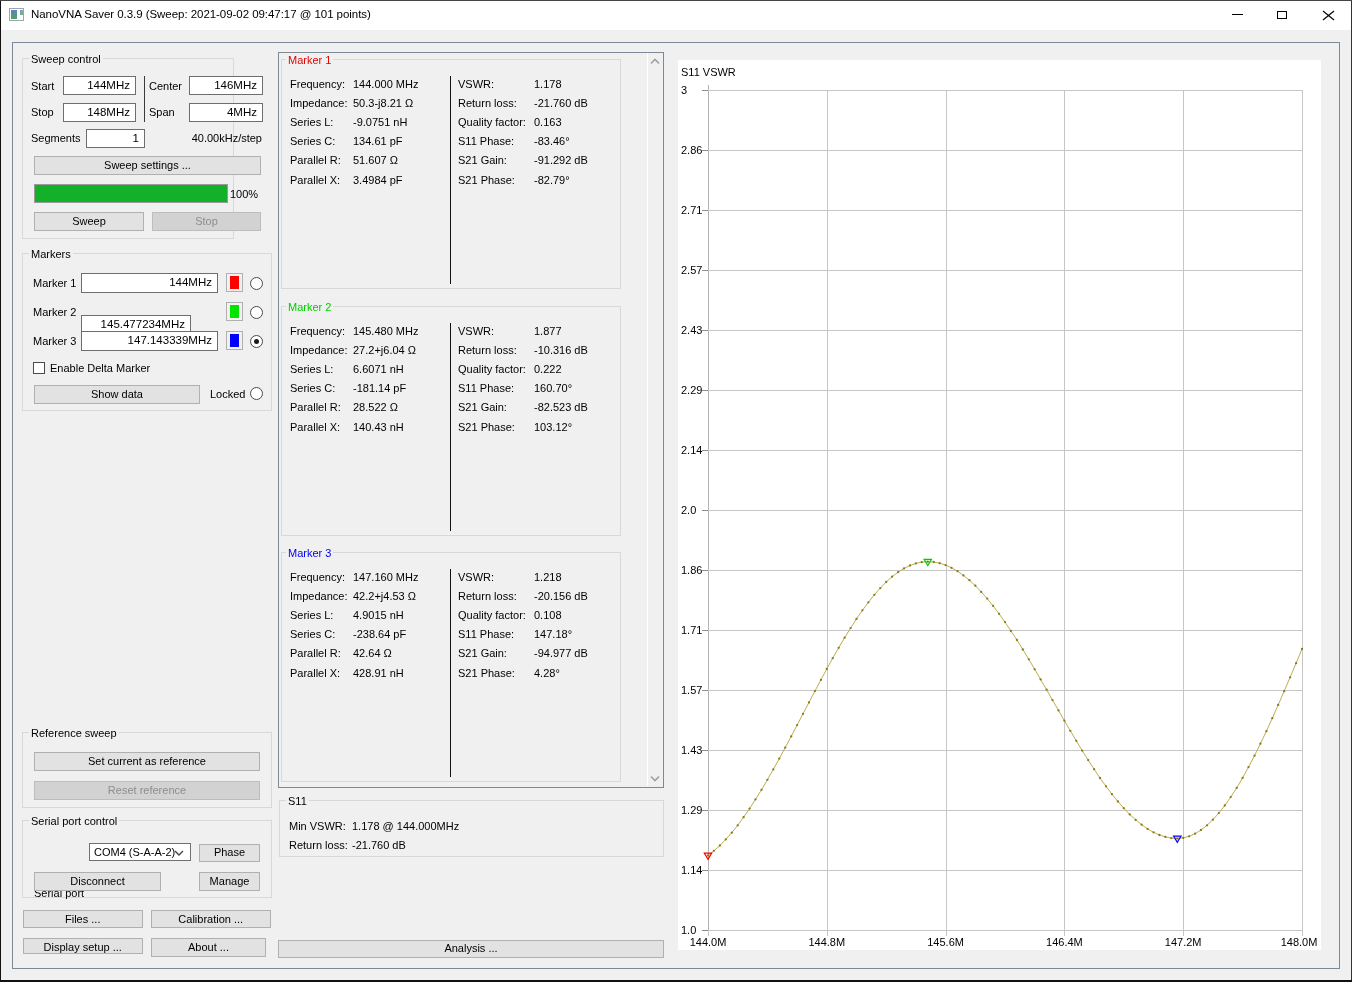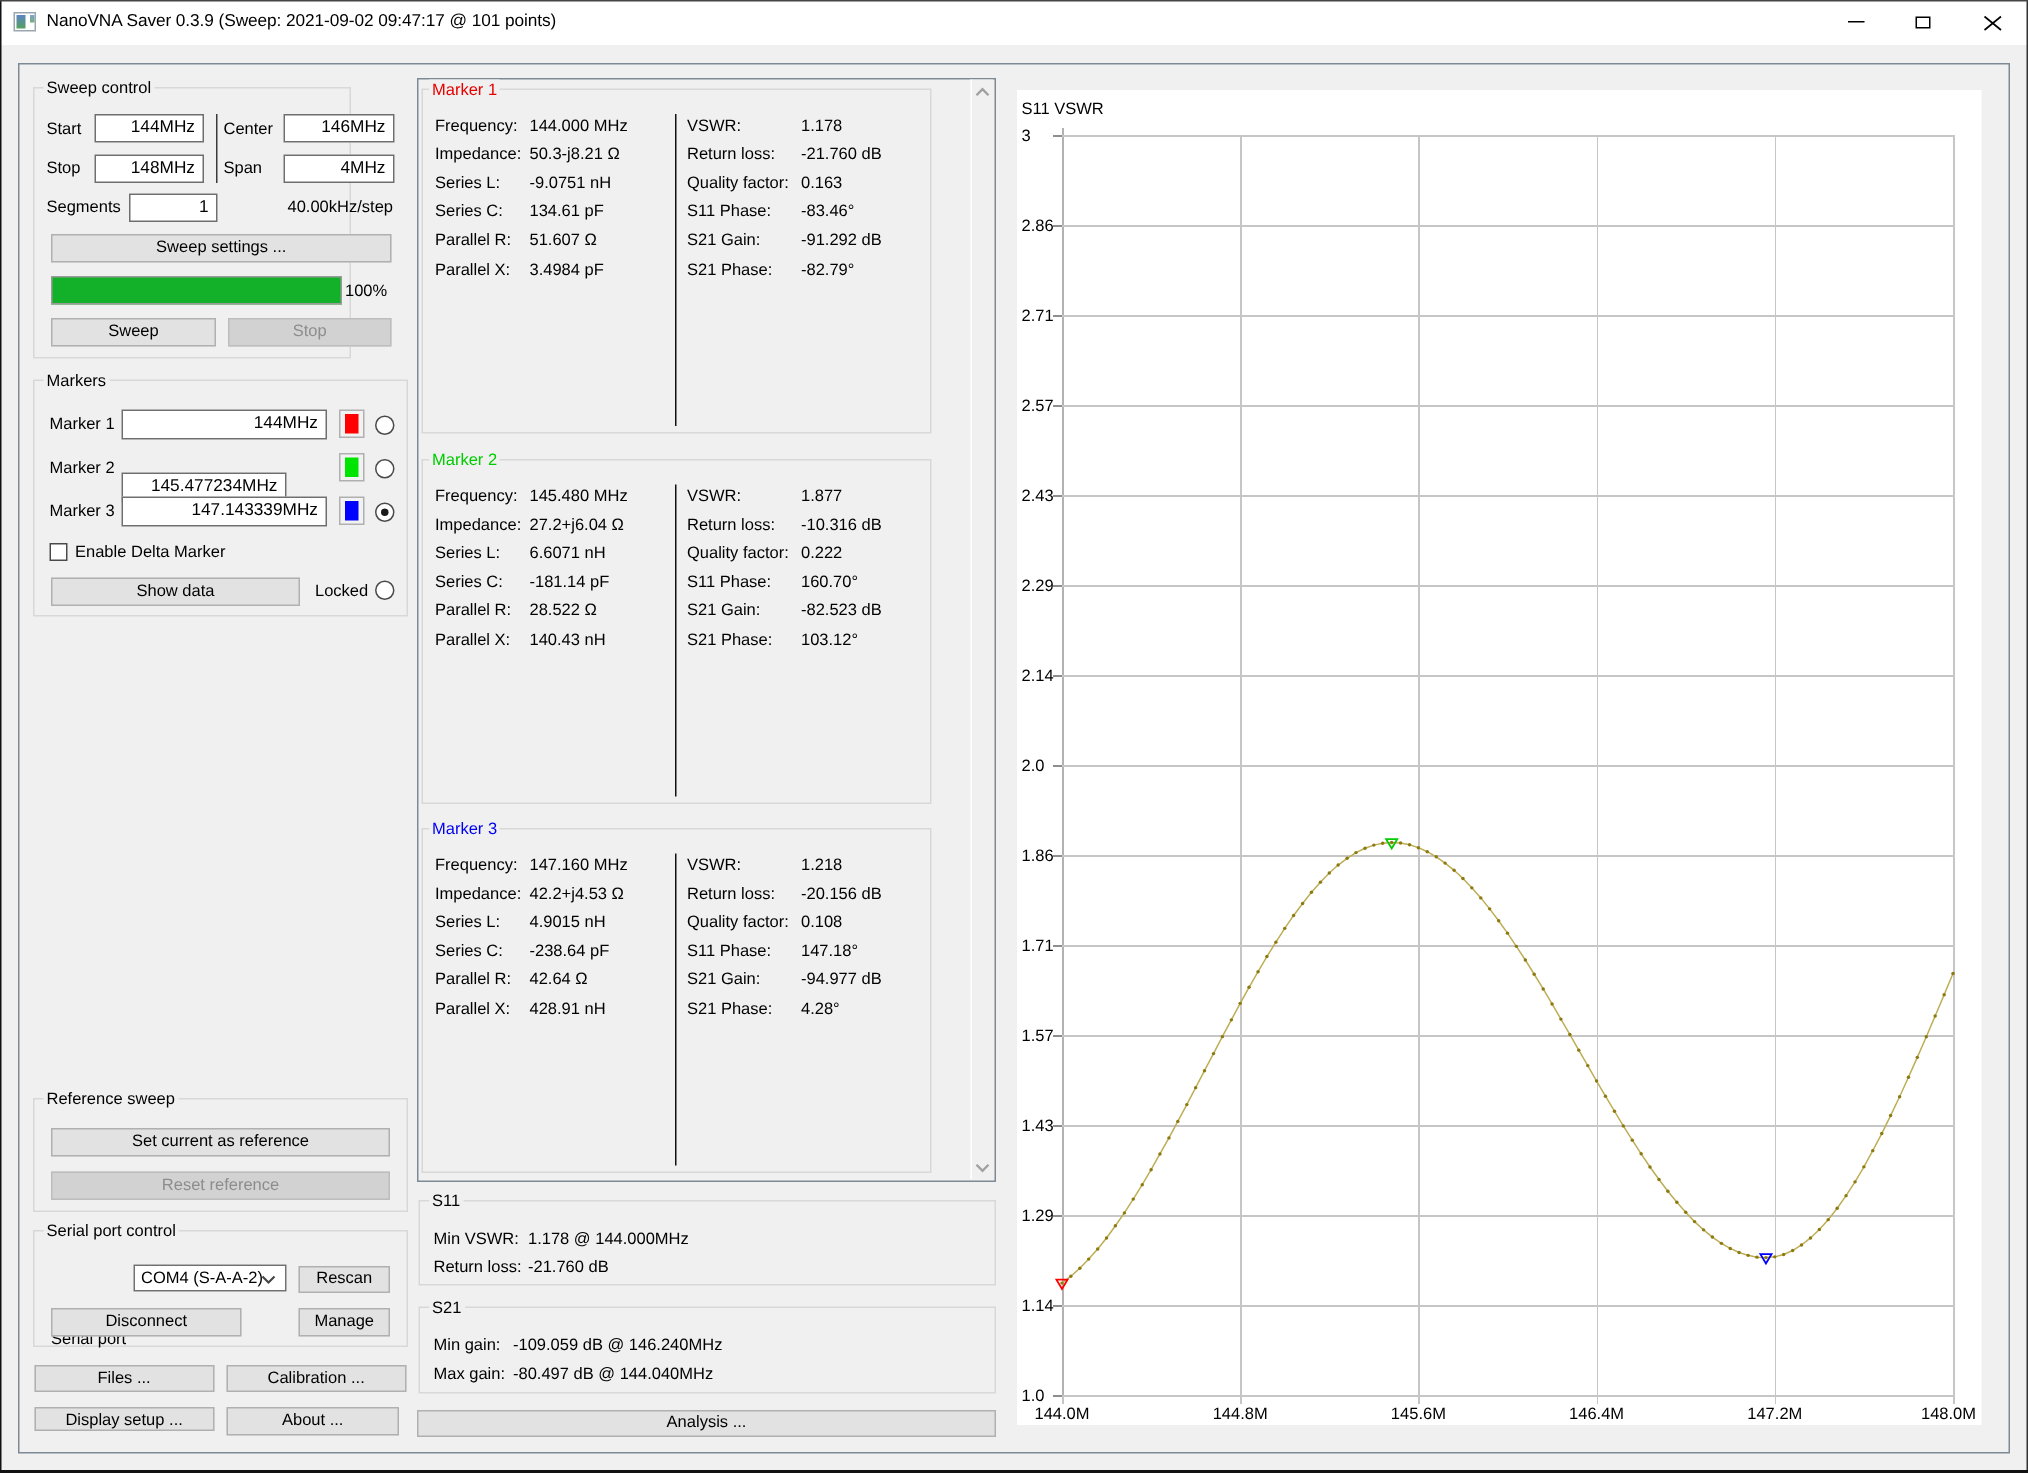--- a/index.html
+++ b/index.html
@@ -106,21 +106,21 @@
       <span class="gl" style="left:6px;color:#000;">Reference sweep</span>
       <div class="btn" style="left:11px;top:19px;width:226px;height:18.5px;line-height:16.5px;">Set current as reference</div>
       <div class="btn dis" style="left:11px;top:48px;width:226px;height:19px;line-height:17px;">Reset reference</div>
     </div>
     <div class="gb" style="left:22px;top:820px;width:250px;height:78px;">
       <span class="gl" style="left:6px;color:#000;">Serial port control</span>
       <div class="lb" style="left:11px;top:24px;margin-top:40px;">Serial port</div>
       <div class="combo" style="left:66px;top:22px;width:102px;height:18px;line-height:16px;">COM4 (S-A-A-2)<svg width="10" height="6" style="position:absolute;right:6px;top:6px;">
           <polyline points="1,1 5,5 9,1" fill="none" stroke="#444" stroke-width="1.4"></polyline>
         </svg></div>
-      <div class="btn" style="left:176px;top:23px;width:61px;height:17.5px;line-height:15.5px;">Rescan</div>
+      <div class="btn" style="left:176px;top:23px;width:61px;height:17.5px;line-height:15.5px;">Phase</div>
       <div class="btn" style="left:11px;top:51px;width:127px;height:18.5px;line-height:16.5px;">Disconnect</div>
       <div class="btn" style="left:176px;top:51px;width:61px;height:18.5px;line-height:16.5px;">Manage</div>
     </div>
     <div class="btn" style="left:23px;top:909.5px;width:119.5px;height:18.5px;line-height:16.5px;">Files ...</div>
     <div class="btn" style="left:151px;top:909.5px;width:119.5px;height:18.5px;line-height:16.5px;">Calibration ...</div>
     <div class="btn" style="left:23px;top:938px;width:119.5px;height:16px;line-height:16.5px;">Display setup ...</div>
     <div class="btn" style="left:151px;top:938px;width:115px;height:18.5px;line-height:16.5px;">About ...</div>
 <div class="frame" style="left:278px;top:52px;width:386px;height:736px;"></div>
     <div style="position:absolute;left:647px;top:53px;width:15px;height:733px;background:#f0f0f0;border-left:1px solid #fff;"></div>
     <svg style="position:absolute;left:650px;top:58px;" width="10" height="7">
@@ -212,27 +212,20 @@
       <div class="lb" style="left:252px;top:92.4px;">-94.977 dB</div>
       <div class="lb" style="left:176px;top:111.5px;">S21 Phase:</div>
       <div class="lb" style="left:252px;top:111.5px;">4.28°</div>
     </div>
     <div class="gb" style="left:279px;top:800px;width:385px;height:57px;">
       <span class="gl" style="left:6px;color:#000;">S11</span>
       <div class="lb" style="left:9px;top:17.4px;">Min VSWR:</div>
       <div class="lb" style="left:72px;top:17.4px;">1.178 @ 144.000MHz</div>
       <div class="lb" style="left:9px;top:35.599999999999994px;">Return loss:</div>
       <div class="lb" style="left:72px;top:35.599999999999994px;">-21.760 dB</div>
-    </div>
-    <div class="gb" style="left:279px;top:871px;width:385px;height:58px;">
-      <span class="gl" style="left:6px;color:#000;">S21</span>
-      <div class="lb" style="left:9px;top:17.4px;">Min gain:</div>
-      <div class="lb" style="left:62px;top:17.4px;">-109.059 dB @ 146.240MHz</div>
-      <div class="lb" style="left:9px;top:36.2px;">Max gain:</div>
-      <div class="lb" style="left:62px;top:36.2px;">-80.497 dB @ 144.040MHz</div>
     </div>
     <div class="btn" style="left:278px;top:940px;width:386px;height:17.5px;line-height:15.5px;">Analysis ...</div>
 <div id="chartbg"></div>
 <svg id="chart" width="643" height="890" xmlns="http://www.w3.org/2000/svg">
 <g shape-rendering="crispEdges">
         <line x1="30.5" y1="30" x2="30.5" y2="876" stroke="#c6c6c6"></line>
         <line x1="149.3" y1="30" x2="149.3" y2="876" stroke="#c6c6c6"></line>
         <line x1="268.1" y1="30" x2="268.1" y2="876" stroke="#c6c6c6"></line>
         <line x1="386.9" y1="30" x2="386.9" y2="876" stroke="#c6c6c6"></line>
         <line x1="505.7" y1="30" x2="505.7" y2="876" stroke="#c6c6c6"></line>

